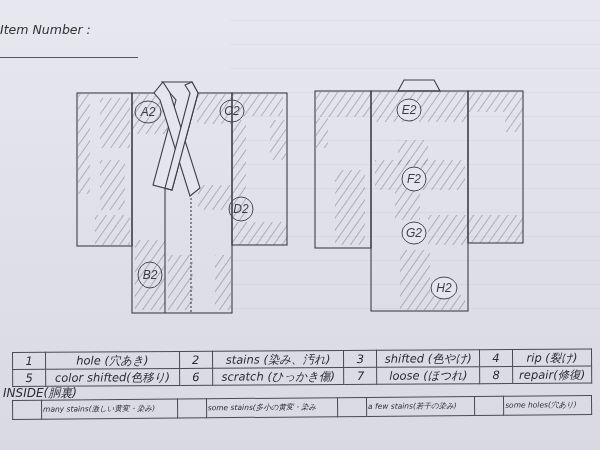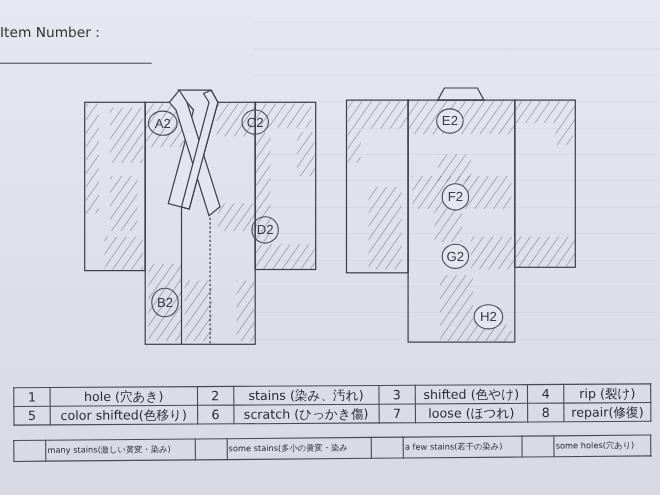--- a/index.html
+++ b/index.html
@@ -6,20 +6,21 @@
     body {
       width: 600px; height: 450px; overflow: hidden;
       background: #dcdde6;
       font-family: "DejaVu Sans", "Liberation Sans", sans-serif;
       color: #2a2a30;
       position: relative;
     }
     .paper {
       position: absolute; left: 0; top: 0; width: 600px; height: 450px;
       background: linear-gradient(180deg, #e6e7ef 0%, #dedfe8 55%, #d8d9e2 100%);
+      font-style: italic;
     }
     .ghost-rows {
       position: absolute; left: 230px; top: 20px; width: 370px; height: 300px;
       background: repeating-linear-gradient(180deg, rgba(120,120,140,0.07) 0 1px, transparent 1px 24px);
     }
     .item-label {
       position: absolute; left: 0; top: 22px;
       font-size: 12.5px; color: #333;
     }
     .item-number {
@@ -188,20 +189,21 @@
       <td class="num">6</td>
       <td>scratch (ひっかき傷)</td>
       <td class="num">7</td>
       <td>loose (ほつれ)</td>
       <td class="num">8</td>
       <td>repair(修復)</td>
     </tr>
   </tbody>
     </table>
 
+  <div class="inside-label">INSIDE(胴裏)</div>
 
   <table class="inside">
     <tbody>
         <tr>
       <td class="box"></td>
       <td class="txt">many stains(激しい黄変・染み)</td>
       <td class="box"></td>
       <td class="txt">some stains(多小の黄変・染み</td>
       <td class="box"></td>
       <td class="txt center">a few stains(若干の染み)</td>

